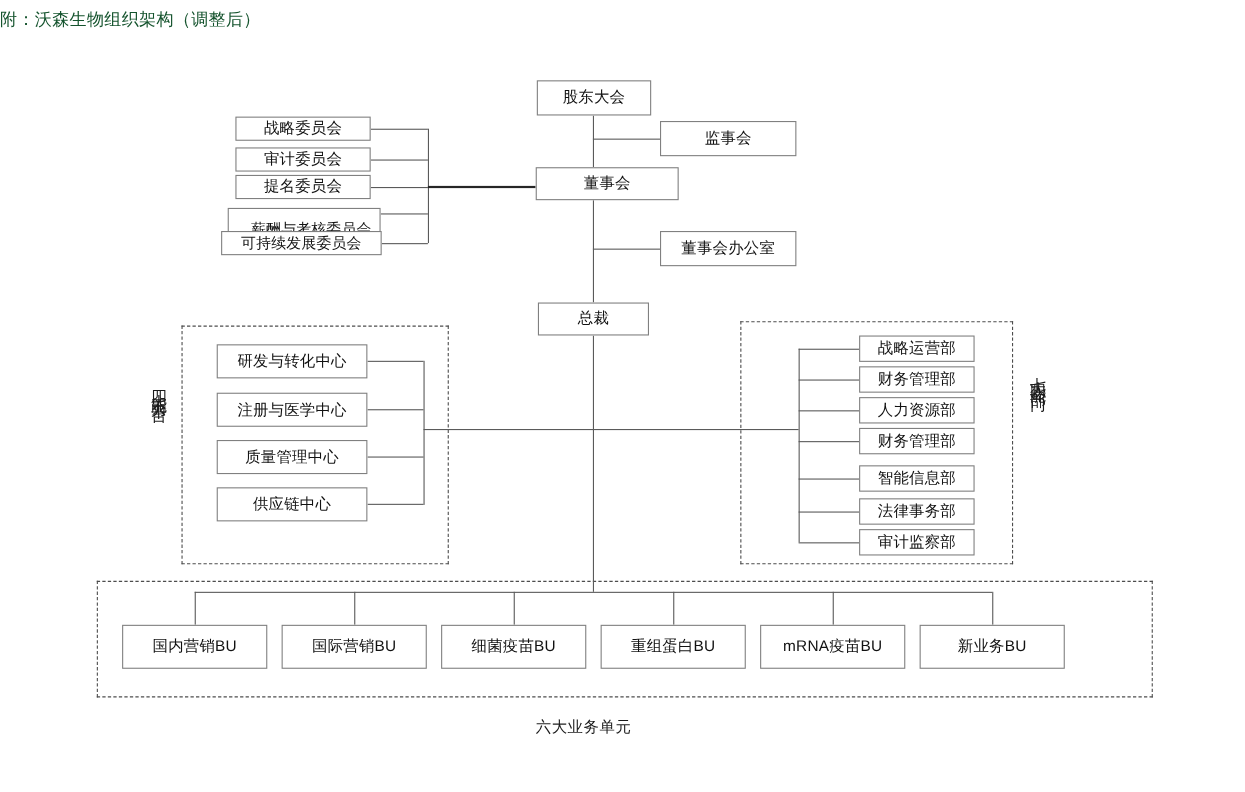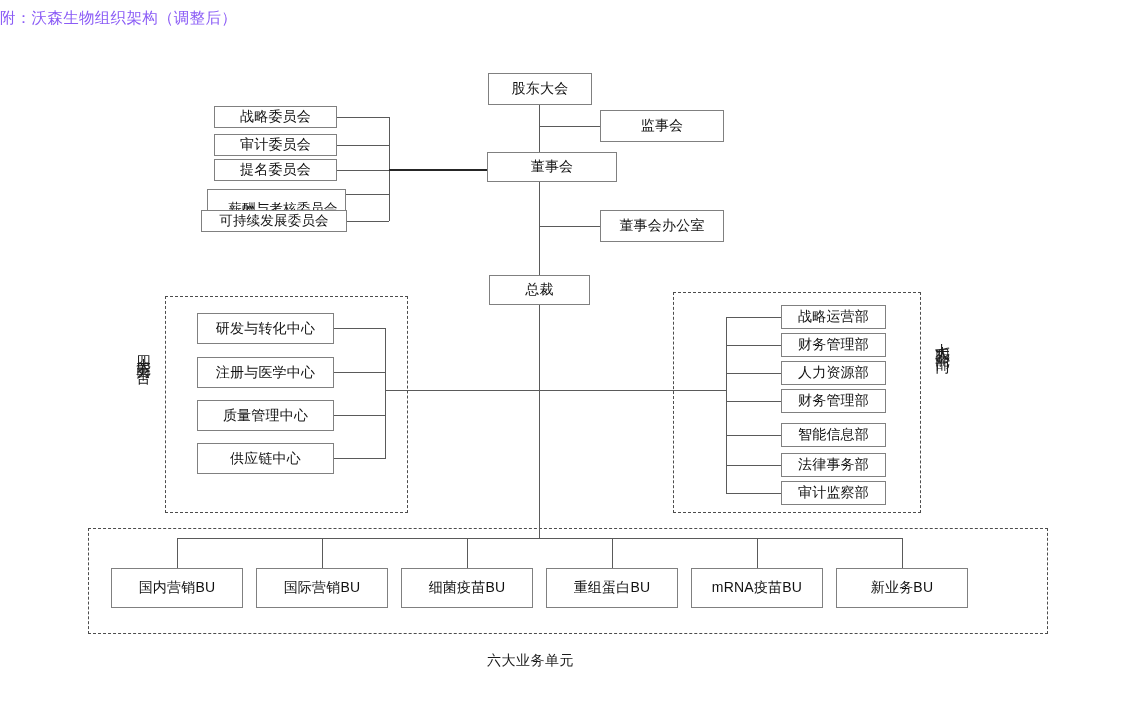--- a/index.html
+++ b/index.html
@@ -18,21 +18,21 @@
     background: #ffffff;
   }
 
   
   .doc-title {
     position: absolute;
     left: 0px;
     top: 8px;
     font-size: 15.5px;
     font-family: "Liberation Serif", "DejaVu Serif", serif;
-    color: #8b5cf6;
+    color: #14532d;
     letter-spacing: 0.3px;
     white-space: nowrap;
   }
 
   
   .node {
     position: absolute;
     border: 1px solid #808080;
     background: #ffffff;
     display: flex;

